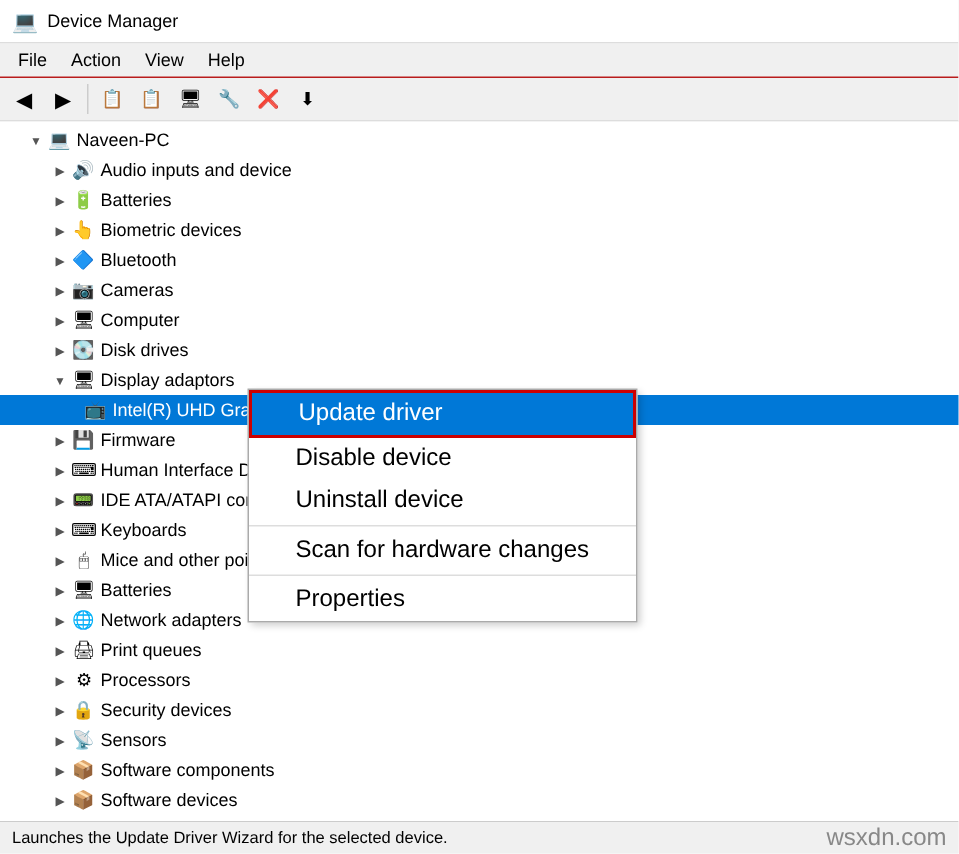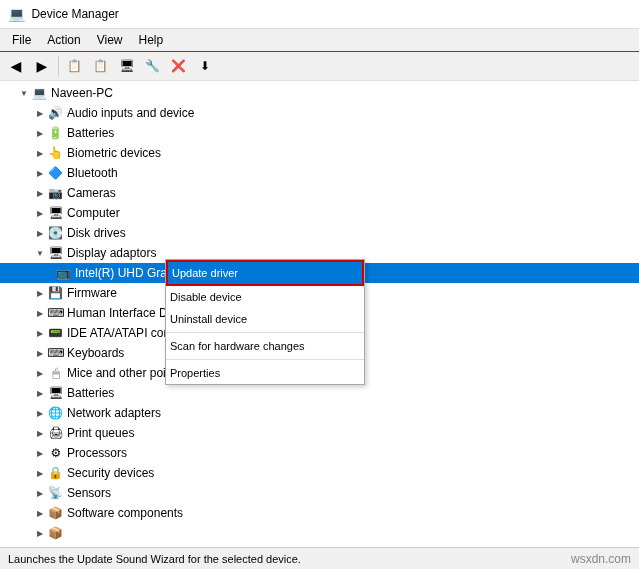--- a/index.html
+++ b/index.html
@@ -137,23 +137,23 @@
       top: 178px;
       left: 165px;
       background: #fff;
       border: 1px solid #aaa;
       box-shadow: 2px 2px 5px rgba(0,0,0,0.2);
       z-index: 1000;
       min-width: 200px;
     }
 
     .ctx-item {
-      padding: 5px 4px;
+      padding: 5px 31px;
       cursor: pointer;
-      font-size: 11px;
+      font-size: 16px;
       display: block;
     }
     .ctx-item.highlighted {
       background: #0078d7;
       color: white;
       font-weight: normal;
       border: 2px solid #c00;
     }
     .ctx-item.bold {
       font-weight: normal;
@@ -386,20 +386,21 @@
       <span class="tree-toggle">▶</span>
       <span class="tree-icon">📦</span>
       <span class="tree-label">Software components</span>
     </div>
 
     <div class="tree-item">
       <span class="tree-indent"></span>
       <span class="tree-indent"></span>
       <span class="tree-toggle">▶</span>
       <span class="tree-icon">📦</span>
+      <span class="tree-label">Software devices</span>
     </div>
 
     <div class="tree-item">
       <span class="tree-indent"></span>
       <span class="tree-indent"></span>
       <span class="tree-toggle">▶</span>
       <span class="tree-icon">🎮</span>
       <span class="tree-label">Sound, video and game controllers</span>
     </div>
 
@@ -411,15 +412,15 @@
     <div class="ctx-item">Uninstall device</div>
     <div class="ctx-sep"></div>
     <div class="ctx-item">Scan for hardware changes</div>
     <div class="ctx-sep"></div>
     <div class="ctx-item bold">Properties</div>
   </div>
 
 </div>
 
 <div class="status-bar">
-  <span>Launches the Update Sound Wizard for the selected device.</span>
-  <span style="color:#888;font-size:12px;">wsxdn.com</span>
+  <span>Launches the Update Driver Wizard for the selected device.</span>
+  <span style="color:#888;font-size:16px;">wsxdn.com</span>
 </div>
 
 </body></html>

